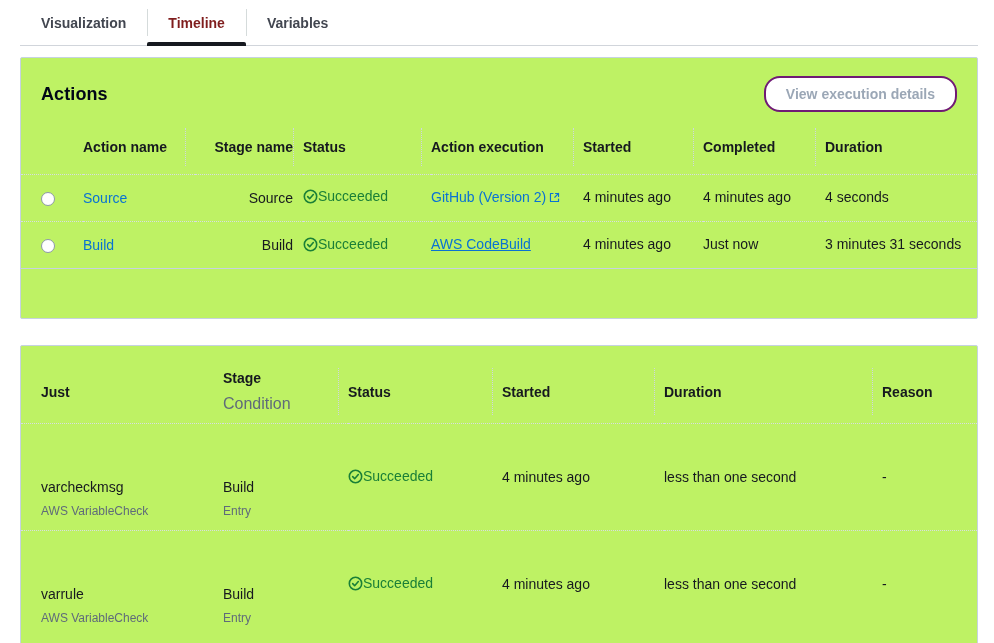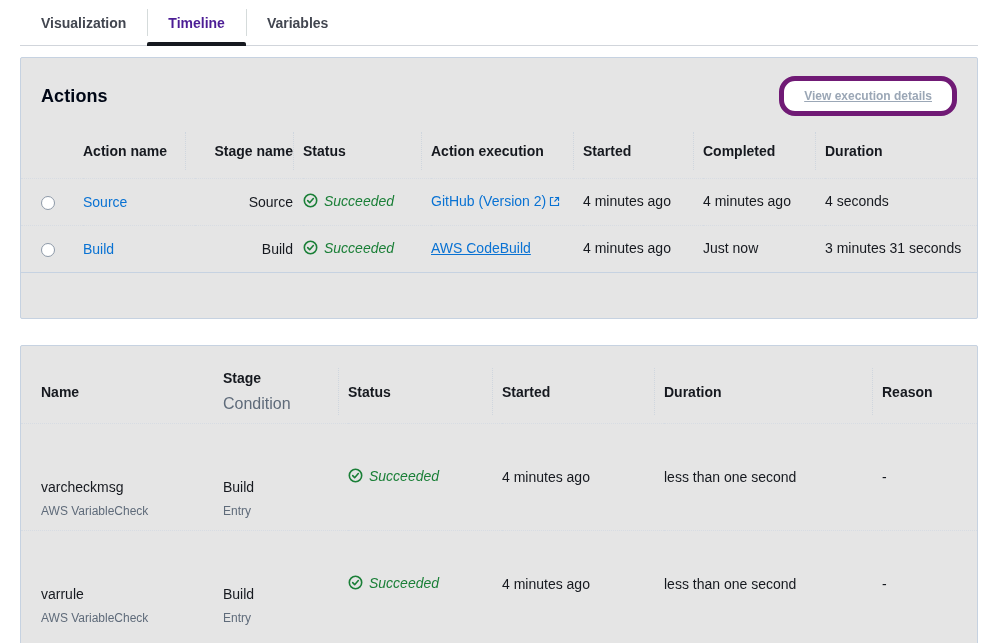--- a/index.html
+++ b/index.html
@@ -23,60 +23,59 @@
     font-size: 14px; font-weight: bold;
     color: #424650;
     cursor: pointer;
     white-space: nowrap;
   }
   .tab + .tab::before {
     content: "";
     position: absolute; left: 0; top: 9px; bottom: 9px;
     border-left: 1px solid #d5dbdb;
   }
-  .tab.active { color: #4c1d95; }
+  .tab.active { color: #7f1d1d; }
   .tab.active::after {
     content: "";
     position: absolute; left: 0; right: 0; bottom: -1px;
     height: 4px; background: #16191f;
     border-radius: 2px 2px 0 0;
   }
   .tabs-divider {
     margin-left: 20px; margin-right: 16px;
     border-bottom: 1px solid #d1d5db;
     height: 0;
   }
 
   
   .card {
     position: absolute;
     left: 20px; right: 16px;
-    background: #e5e5e5;
+    background: #bef264;
     border: 1px solid #c6d2e1;
     border-radius: 2px;
   }
   #actions-card { top: 57px; height: 262px; }
   #rules-card { top: 345px; bottom: -60px; }
 
   .card-head {
     display: flex; align-items: center; justify-content: space-between;
     padding: 18px 20px 2px 20px;
   }
   .card-title { font-size: 18px; font-weight: bold; color: #000716; letter-spacing: 0.1px; }
 
   .btn-disabled {
-    font-size: 12px; font-weight: bold;
+    font-size: 14px; font-weight: bold;
     color: #9ba7b6;
     background: #ffffff;
-    border: 5px solid #701a75;
+    border: 2px solid #701a75;
     border-radius: 16px;
     padding: 8px 20px;
     cursor: default;
     white-space: nowrap;
-    text-decoration: underline;
   }
 
   
   table { border-collapse: collapse; width: 100%; table-layout: fixed; }
   th {
     text-align: left; vertical-align: middle;
     font-size: 14px; font-weight: bold; color: #16191f;
     padding: 10px 10px 10px 0;
   }
   td {
@@ -113,21 +112,21 @@
     border: 1px solid #8d99a8;
     border-radius: 50%;
     background: #fff;
     cursor: pointer;
     vertical-align: middle;
   }
 
   .link { color: #0972d3; text-decoration: none; cursor: pointer; }
   .link.underlined { text-decoration: underline; margin-top: 36px; }
 
-  .status { display: inline-flex; align-items: flex-start; gap: 6px; color: #1a7f37; white-space: nowrap; font-style: italic; }
+  .status { display: inline-flex; align-items: flex-end; color: #1a7f37; white-space: nowrap; }
   .status svg { display: block; }
   .status .txt { color: #1a7f37; }
 
   .ext-icon { display: inline-block; vertical-align: -1px; margin-left: 3px; }
 
   .wrap-cell { line-height: 1.55; }
 
   
   #rules-table { margin-top: 14px; }
   #rules-table th { height: 62px; vertical-align: middle; padding-left: 0; }
@@ -241,21 +240,21 @@
         </tr>
       </tbody>
     </table>
   </div>
 
   <div class="card" id="rules-card">
 
     <table id="rules-table">
       <thead>
         <tr>
-          <th class="c-name">Name</th>
+          <th class="c-name">Just</th>
           <th class="c-stage">
             <div class="hdr-stack">
               <span>Stage</span>
               <span class="hdr-sub">Condition</span>
             </div>
           </th>
           <th class="c-status vsep">Status</th>
           <th class="c-started vsep">Started</th>
           <th class="c-dur vsep">Duration</th>
           <th class="c-reason vsep">Reason</th>

